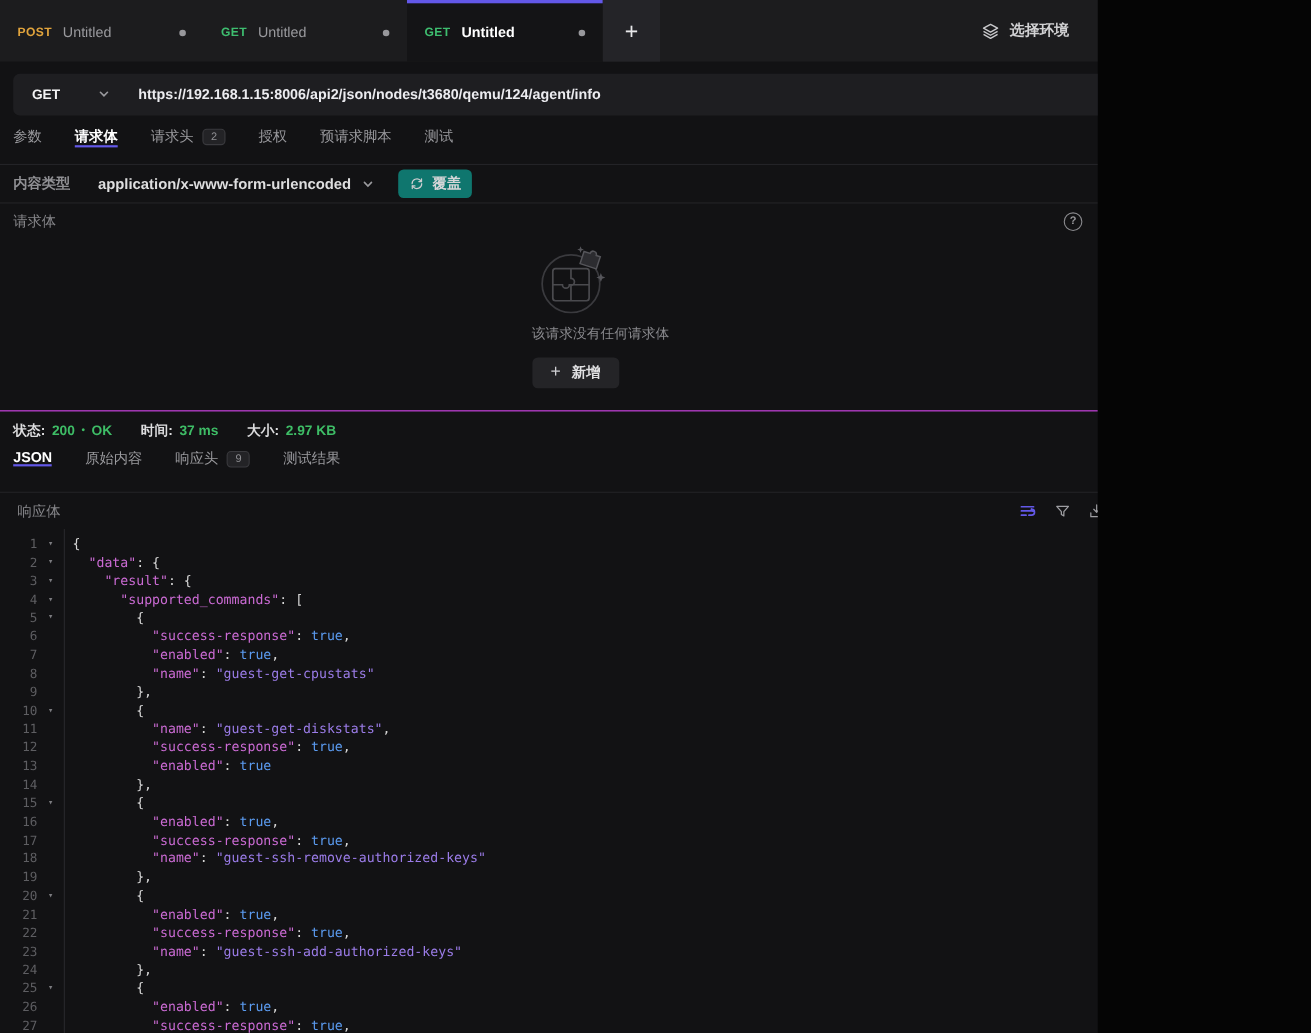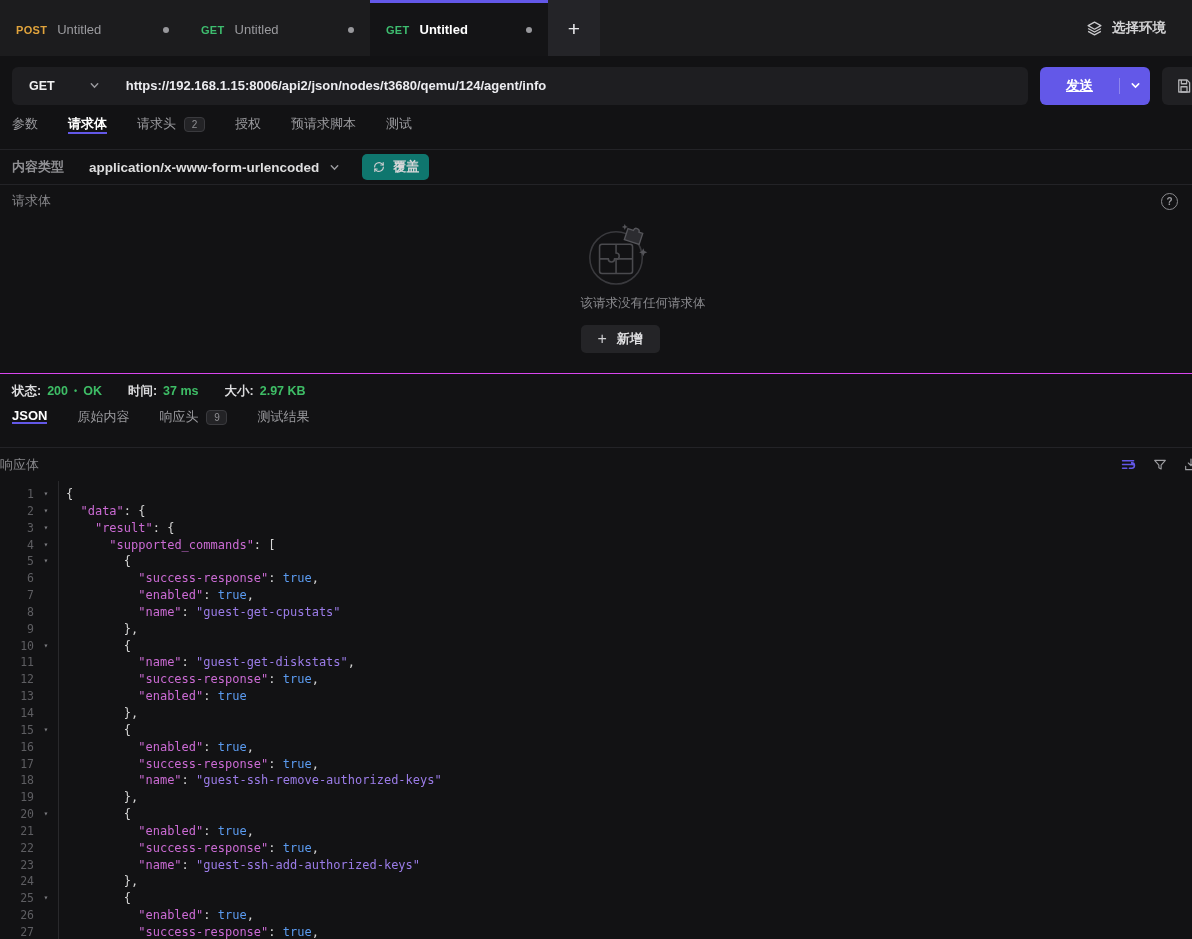--- a/index.html
+++ b/index.html
@@ -1,16 +1,16 @@
 <!DOCTYPE html>
 <html style="--accent: #6358e8; --method-post: #e0a33c; --method-get: #3ebd6f; --status-green: #3ebd66; --syntax-key: #cb6bd4; --syntax-string: #9b7ce8; --syntax-bool: #5b9bf0; --syntax-punc: #d6d6d6;"><head>
 <meta charset="utf-8">
 <style>
   html,body{margin:0;padding:0;background:#050505;}
-  .app{position:relative;width:1192px;height:939px;background:#121214;overflow:hidden;
+  .app{position:relative;width:998px;height:939px;background:#121214;overflow:hidden;
        font-family:"Liberation Sans","DejaVu Sans",sans-serif;color:#d9d9d9;
        display:flex;flex-direction:column;}
 
   
   .tabbar{flex:0 0 56px;background:#1c1c1e;display:flex;align-items:stretch;}
   .tabstrip{display:flex;}
   .tab{width:185px;display:flex;align-items:center;padding:0 16px;box-sizing:border-box;
        border-top:3px solid transparent;cursor:pointer;}
   .tab .tmethod{font-size:11px;font-weight:700;letter-spacing:.3px;margin-right:10px;}
   .tab .ttitle{font-size:13px;color:#9a9a9e;}
@@ -81,21 +81,21 @@
 
   
   .statusrow{flex:0 0 34px;border-top:1px solid #d946ef;display:flex;align-items:center;
         padding-left:12px;gap:26px;font-size:12.5px;}
   .sgroup{display:flex;align-items:center;gap:6px;}
   .slabel{color:#dcdcde;font-weight:600;}
   .sval{color:var(--status-green,#3ebd66);font-weight:700;}
   .sdot{font-size:9px;}
 
   
-  .resbodyrow{flex:0 0 33px;display:flex;align-items:center;padding-left:0;text-align:center;}
+  .resbodyrow{flex:0 0 33px;display:flex;align-items:center;padding-left:16px;text-align:center;}
   .resicons{margin-left:auto;display:flex;align-items:center;gap:15px;margin-right:-7px;}
   .resicons svg{cursor:pointer;}
 
   
   .code{flex:1;position:relative;padding-top:5px;overflow:hidden;
         font-family:"DejaVu Sans Mono","Liberation Mono",monospace;font-size:12px;}
   .code::before{content:"";position:absolute;left:58px;top:0;bottom:0;width:1px;background:#29292c;}
   .crow{display:flex;height:16.85px;line-height:16.85px;white-space:pre;}
   .ln{width:34px;text-align:right;color:#5e5e62;flex:none;font-size:11.5px;}
   .ar{width:24px;text-align:center;color:#7c7c80;font-size:8px;flex:none;}

